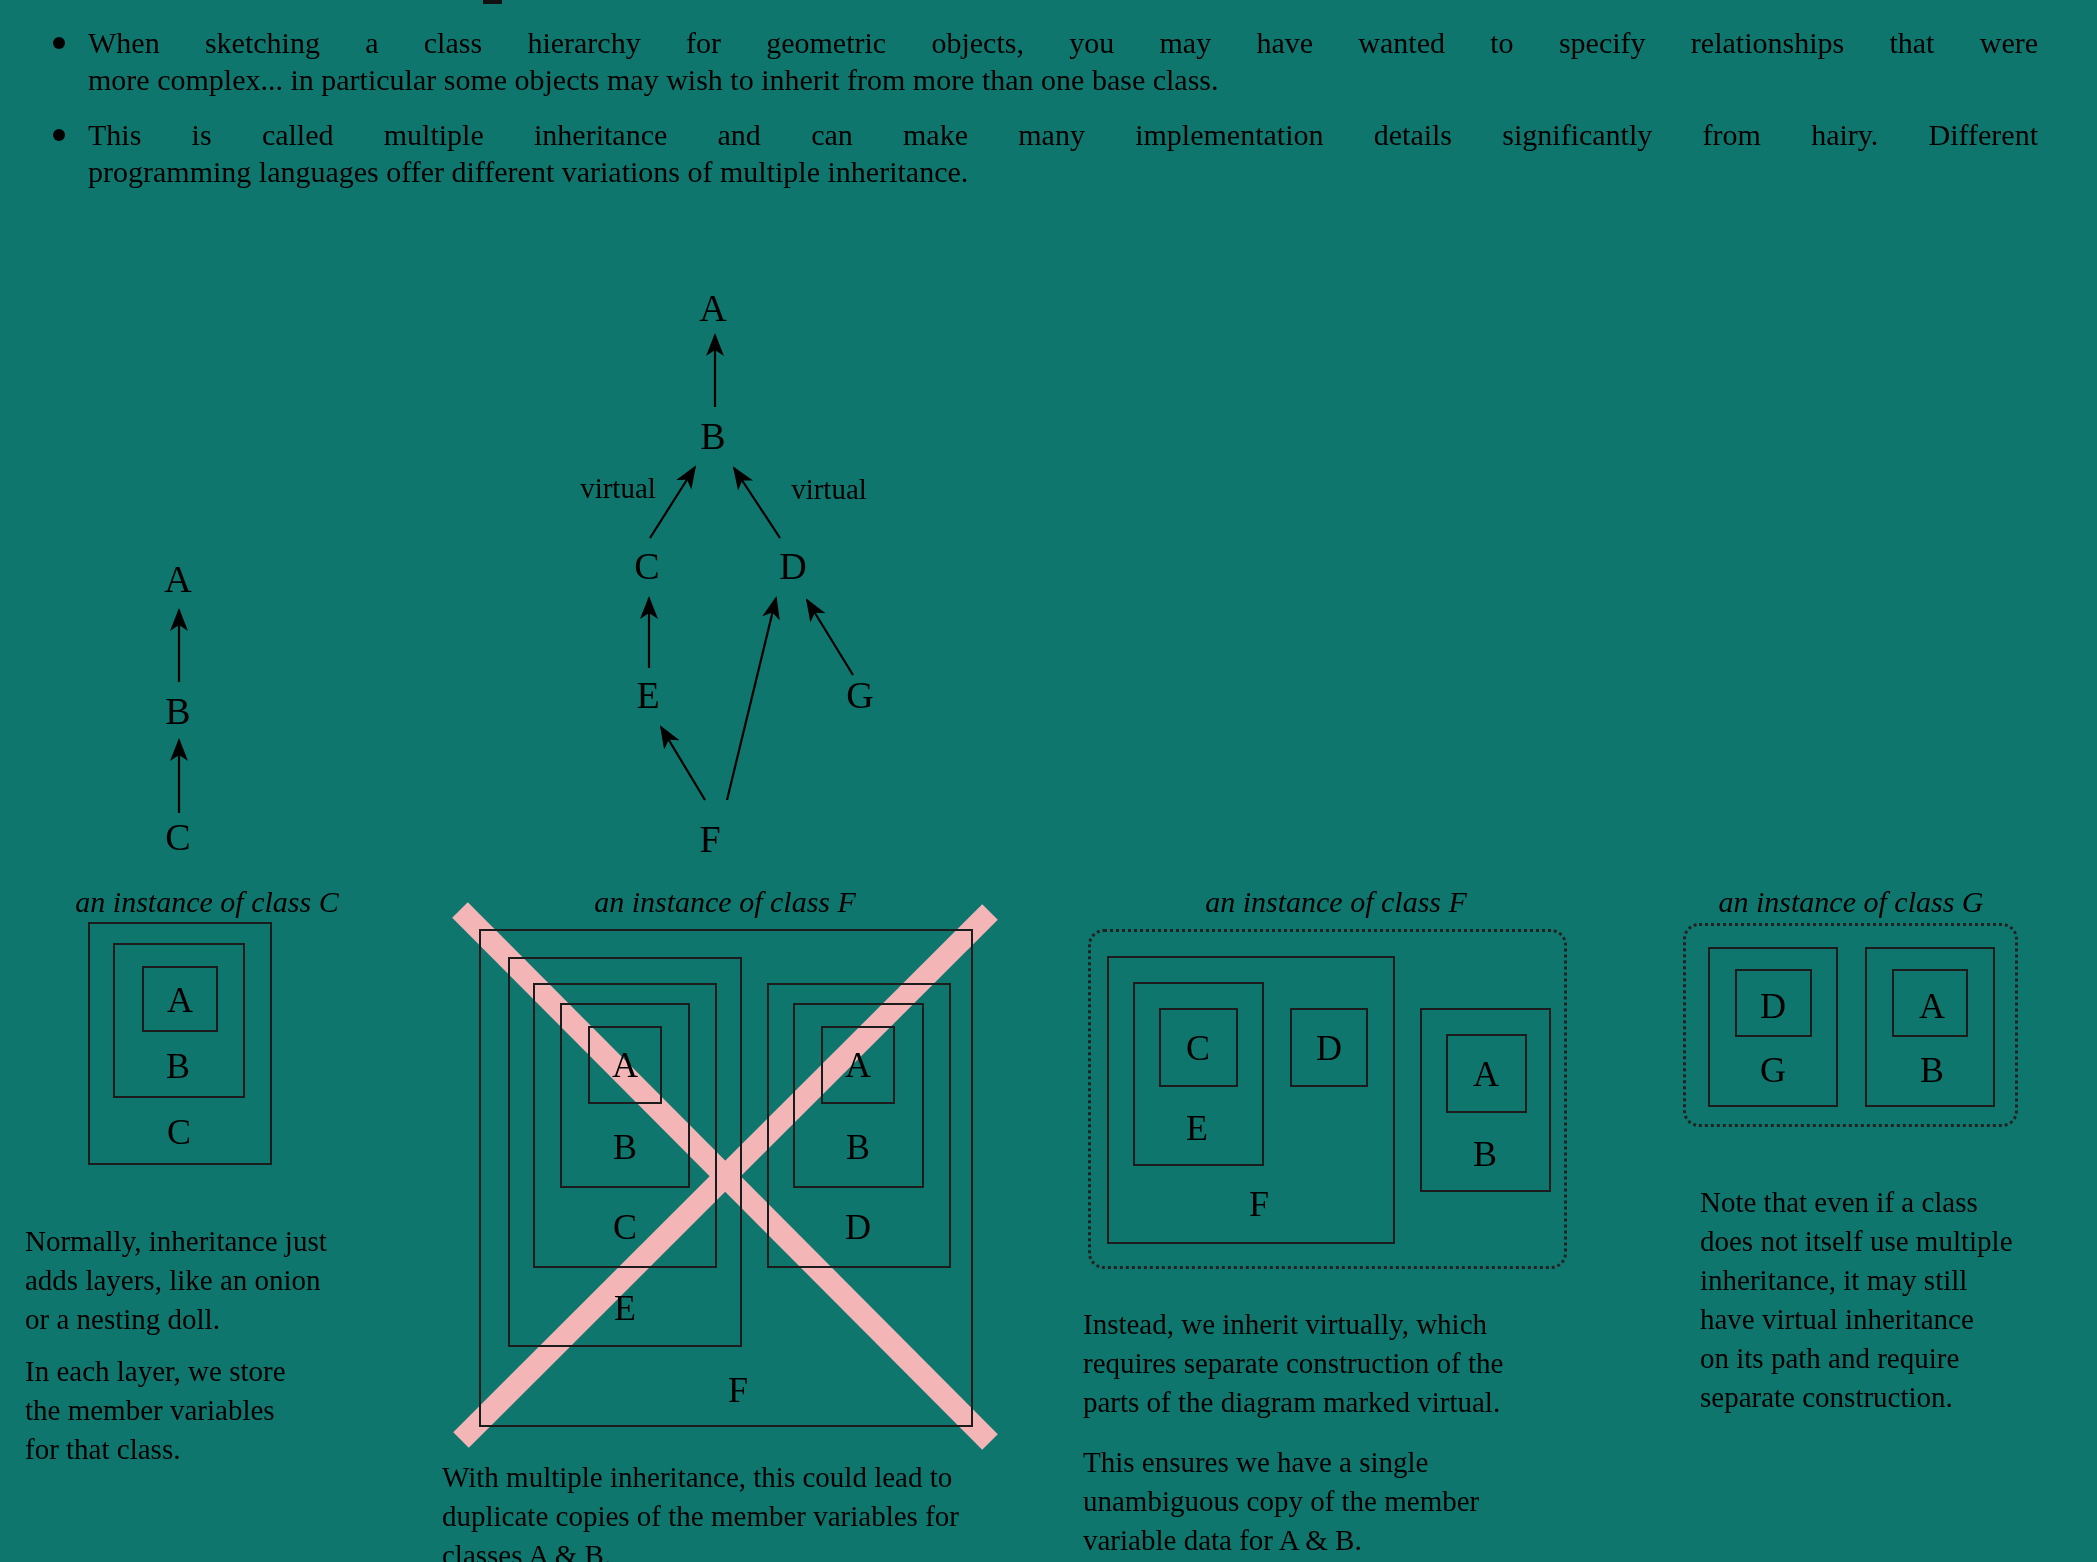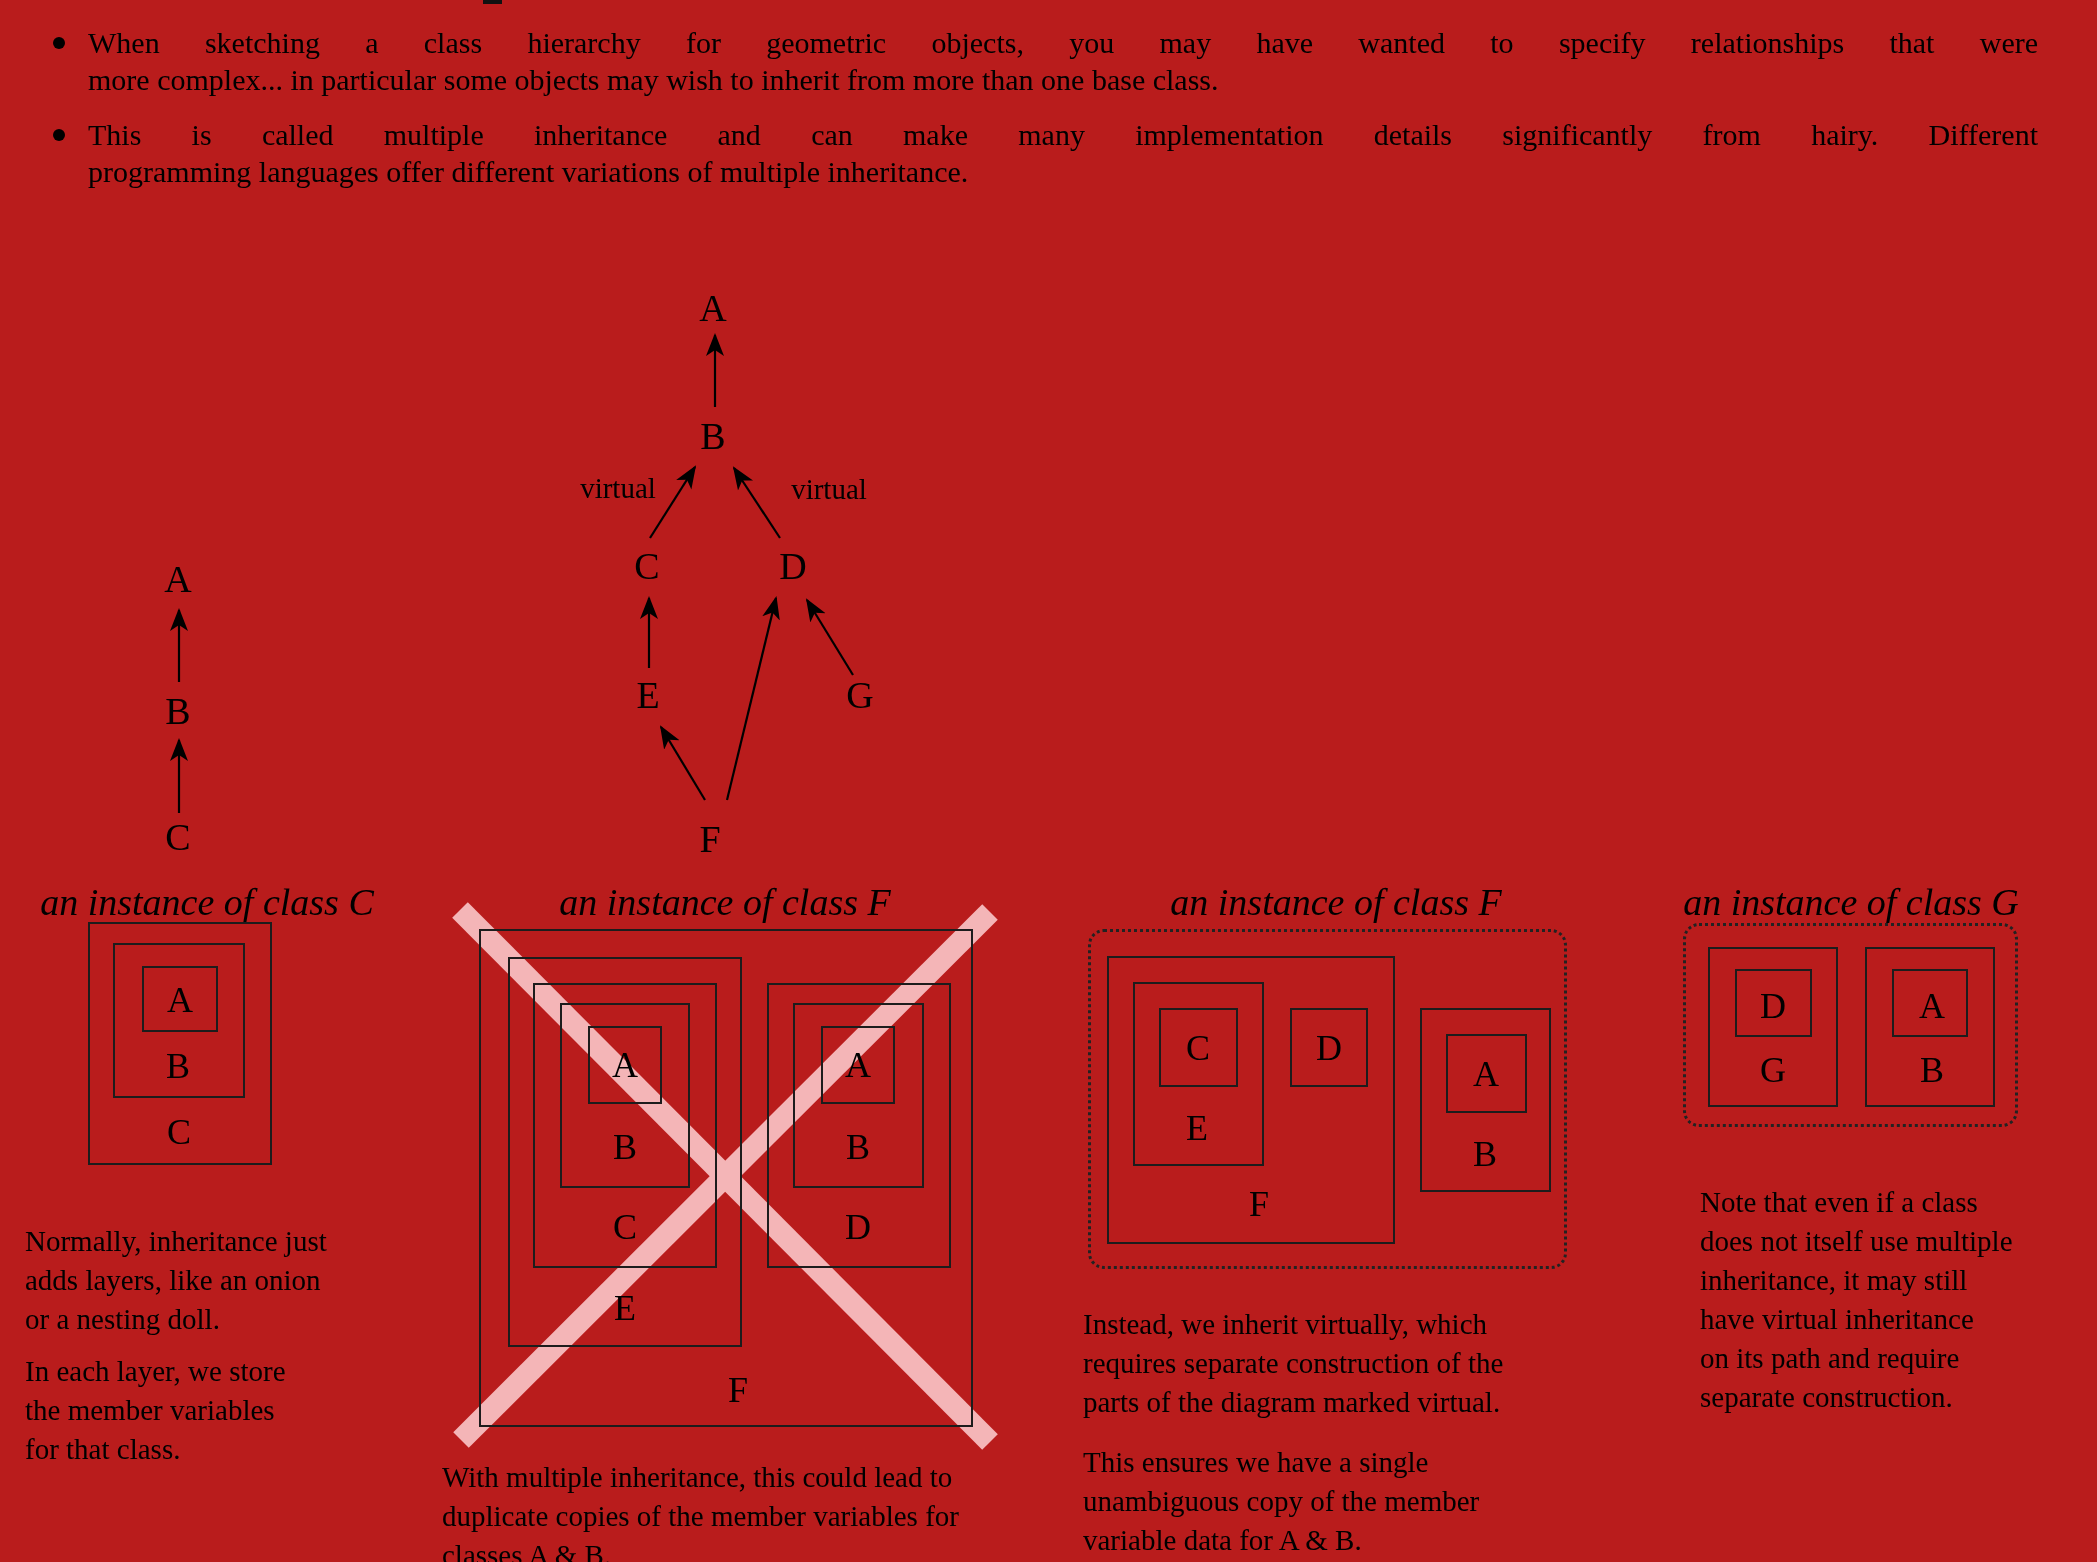--- a/index.html
+++ b/index.html
@@ -1,25 +1,25 @@
 <!DOCTYPE html>
 <html><head>
 <meta charset="utf-8">
 <style>
   html,body{margin:0;padding:0;background:#ffffff;}
-  #page{position:relative;width:2097px;height:1562px;background:#b91c1c;overflow:hidden;
+  #page{position:relative;width:2097px;height:1562px;background:#0f766e;overflow:hidden;
         font-family:"Liberation Serif",serif;color:#000;}
   
   .bullet-dot{position:absolute;width:12px;height:12px;border-radius:50%;background:#000;}
   .bpara{position:absolute;width:1950px;font-size:30px;}
   .rline{line-height:37px;text-align:justify;}
   .rline.jst{text-align-last:justify;}
   .it{}
   
-  .ptitle{position:absolute;width:400px;text-align:center;font-style:italic;font-size:38px;line-height:32px;}
+  .ptitle{position:absolute;width:400px;text-align:center;font-style:italic;font-size:30px;line-height:32px;}
   
   .box{position:absolute;border:2px solid #1c1c1c;box-sizing:border-box;}
   .dbox{position:absolute;border:3px dotted #222;border-radius:16px;box-sizing:border-box;}
   .lbl{position:absolute;font-size:36px;transform:translate(-50%,-50%);line-height:1;}
   
   .cap{position:absolute;font-size:29px;line-height:39px;white-space:pre-line;font-family:Liberation Serif, serif;}
   svg{position:absolute;left:0;}
   .frag{position:absolute;background:#111;}
 </style>
 </head>

